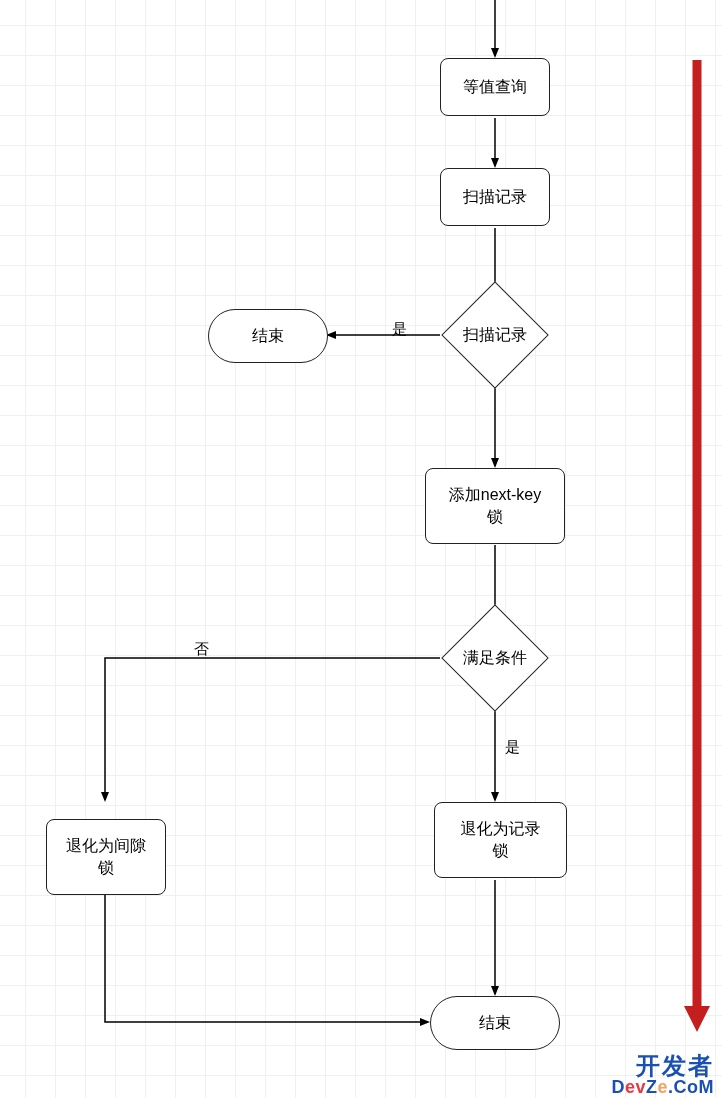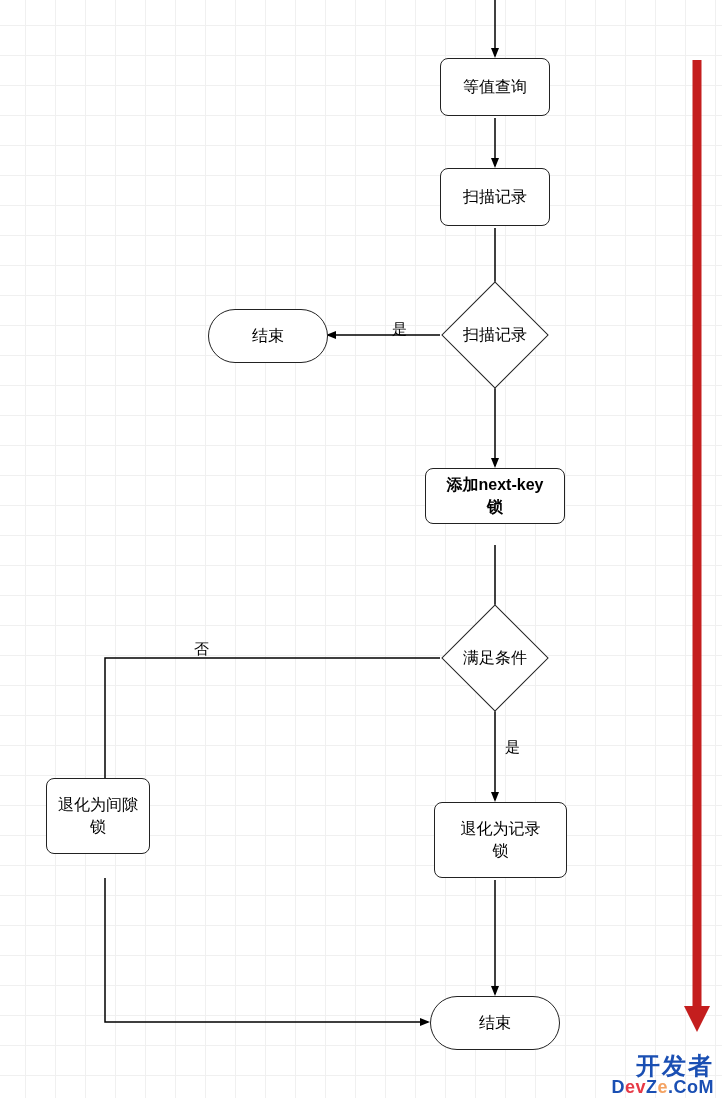--- a/index.html
+++ b/index.html
@@ -144,33 +144,33 @@
     <div class="diamond"></div>
     <div class="diamond-label" style="left:-18px;width:112px;">
         <span>扫描记录</span>
       </div>
   </div>
 
   <div class="node rounded" style="left:208px; top:309px; width:120px; height:54px;">
     <span>结束</span>
   </div>
 
-  <div class="node rect" style="left:425px; top:468px; width:140px; height:56px; white-space:pre-line;font-weight:bold;">
+  <div class="node rect" style="left:425px; top:468px; width:140px; height:76px; white-space:pre-line;">
     <span>添加next-key
 锁</span>
   </div>
 
   <div class="diamond-wrap" style="left:457px; top:620px; width:76px; height:76px;">
     <div class="diamond"></div>
     <div class="diamond-label" style="left:-18px;width:112px;justify-content:center;">
         <span>满足条件</span>
       </div>
   </div>
 
-  <div class="node rect" style="left:46px; top:778px; width:104px; height:76px; white-space:pre-line;">
+  <div class="node rect" style="left:46px; top:819px; width:120px; height:76px; white-space:pre-line;">
     <span>退化为间隙
 锁</span>
   </div>
 
   <div class="node rect" style="left:434px; top:802px; width:133px; height:76px; white-space:pre-line;">
     <span>退化为记录
 锁</span>
   </div>
 
   <div class="node rounded" style="left:430px; top:996px; width:130px; height:54px;">

